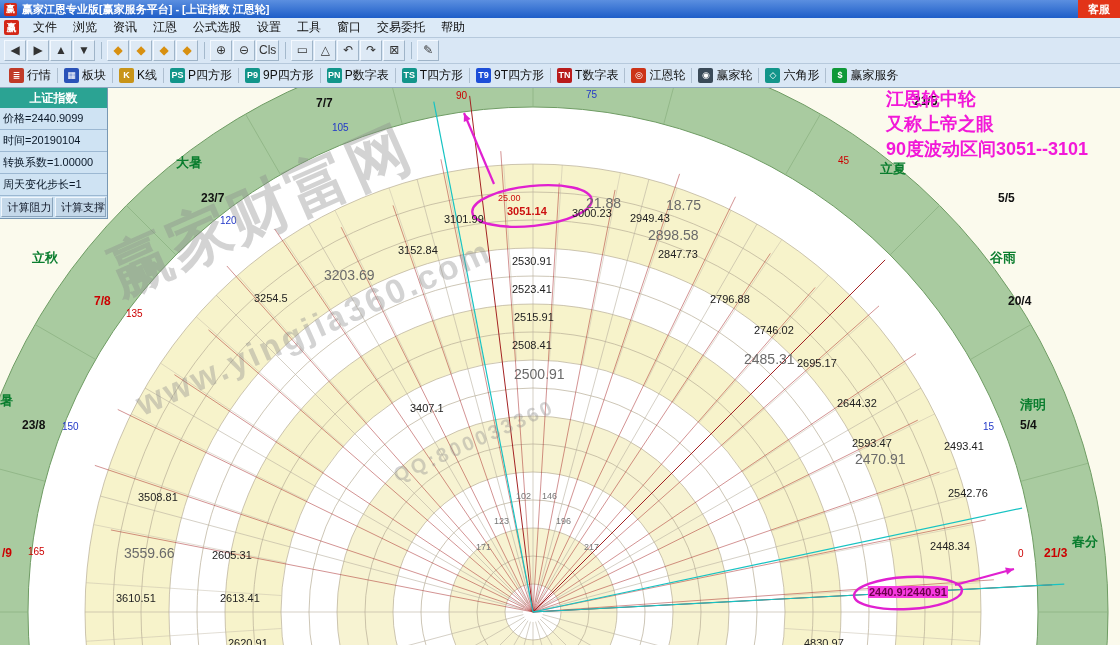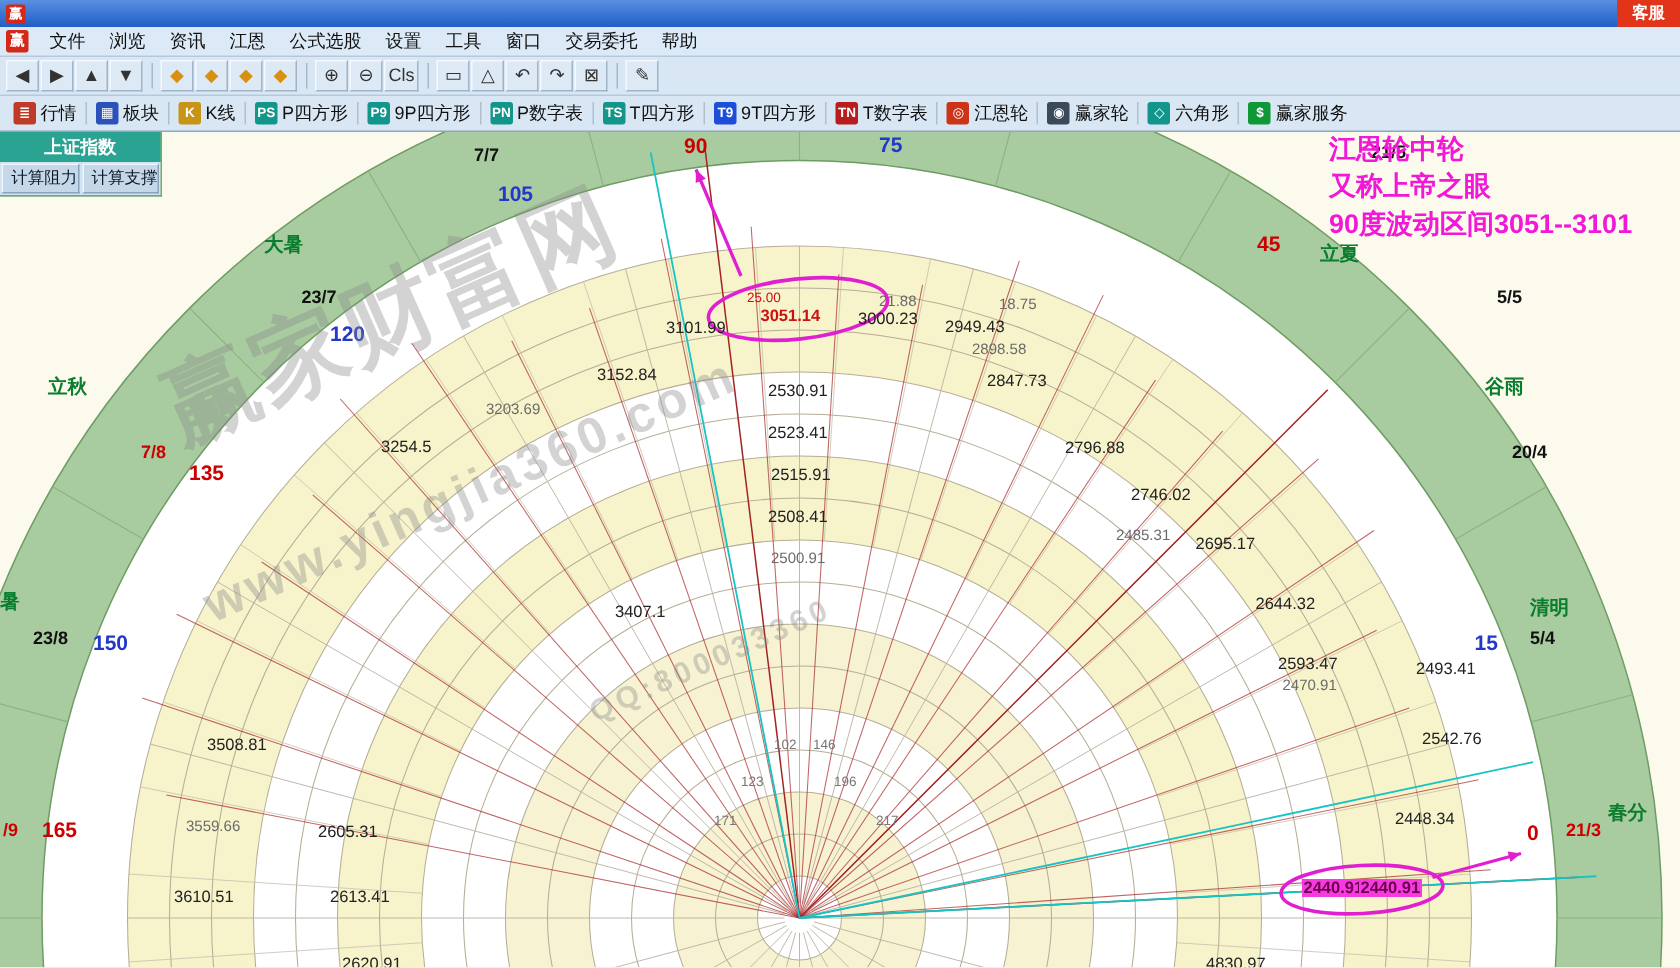--- a/index.html
+++ b/index.html
@@ -32,26 +32,26 @@
   .tool{display:flex;align-items:center;padding:0 5px;height:20px;cursor:pointer;color:#101010}
   .badge{min-width:15px;height:15px;border-radius:2px;color:#fff;font-size:9px;font-weight:bold;
     line-height:15px;text-align:center;margin-right:3px;padding:0 1px}
   .tb2 .sep{width:1px;height:15px;background:#aebfd0;margin:0 1px}
 
   .chart{position:absolute;left:0;top:88px;width:1120px;height:557px;background:#fbfaed;overflow:hidden}
   .chart svg{position:absolute;left:0;top:0}
 
   .lb{position:absolute;white-space:nowrap;line-height:1.1}
   .lv{font-size:11px;color:#222}
-  .lv.sm{font-size:10px;color:#6a6a6a}
+  .lv.sm{font-size:14px;color:#6a6a6a}
   .lv.red{color:#cc1111;font-weight:bold}
   .lv.redsm{color:#cc1111;font-size:9px}
   .lv.mag{background:#f63ae0;color:#6d004d;font-size:11px;padding:0 1px;font-weight:bold}
   .ld{font-size:12px;font-weight:bold;color:#111}
-  .lg{font-size:14px;font-weight:bold;color:#2238c8}
+  .lg{font-size:10px;font-weight:normal;color:#2238c8}
   .lt{font-size:13px;color:#0a7d2e;font-weight:bold}
   .lti{font-size:9px;color:#777}
   .lan{font-size:18px;color:#f218d8;font-weight:bold}
   .wm{position:absolute;color:rgba(140,140,140,0.38);font-weight:bold;transform-origin:left top;
     letter-spacing:3px}
 
   .lpanel{position:absolute;left:0;top:88px;width:108px;z-index:5;
     border-right:1px solid #7898b4;border-bottom:1px solid #7898b4;background:#84cc16}
   .lp-head{height:20px;background:#2ba393;color:#fff;font-size:12px;text-align:center;
     line-height:20px;font-weight:bold}
@@ -59,20 +59,21 @@
     line-height:21px;padding-left:3px;color:#0a1828}
   .lp-btns{display:flex;height:22px;background:#cfe3f3}
   .lp-btn{flex:1;margin:1px;border:1px solid;border-color:#f0f6fc #8aa4bc #8aa4bc #f0f6fc;
     background:#c4d8e9;font-size:11px;line-height:18px;text-align:right;cursor:pointer;color:#101828}
 </style>
 </head>
 <body>
 
 <div class="titlebar">
   <span class="logo">赢</span>
+  <span>赢家江恩专业版[赢家服务平台] - [上证指数 江恩轮]</span>
   <span class="svc">客服</span>
 </div>
 
 <div class="menubar">
   <span class="mlogo">赢</span>
   <span id="menu-items" style="display:flex">
       <span class="mitem">文件</span>
       <span class="mitem">浏览</span>
       <span class="mitem">资讯</span>
       <span class="mitem">江恩</span>
@@ -414,17 +415,23 @@
       <span class="lb lan" style="left: 886px; top: 27px;">又称上帝之眼</span>
       <span class="lb lan" style="left: 886px; top: 52px;">90度波动区间3051--3101</span>
       <span class="wm" style="left: 95px; top: 150px; font-size: 62px; transform: rotate(-24deg);">赢家财富网</span>
       <span class="wm" style="left: 130px; top: 300px; font-size: 34px; transform: rotate(-24deg);">www.yingjia360.com</span>
       <span class="wm" style="left: 390px; top: 378px; font-size: 20px; transform: rotate(-24deg);">QQ:800033360</span>
     </div>
 </div>
 
 <div class="lpanel">
   <div class="lp-head">上证指数</div>
+  <div id="lp-rows">
+      <div class="lp-row">价格=2440.9099</div>
+      <div class="lp-row">时间=20190104</div>
+      <div class="lp-row">转换系数=1.00000</div>
+      <div class="lp-row">周天变化步长=1</div>
+    </div>
   <div class="lp-btns" id="lp-btns">
       <div class="lp-btn">计算阻力</div>
       <div class="lp-btn">计算支撑</div>
     </div>
 </div>
 
 </body></html>

